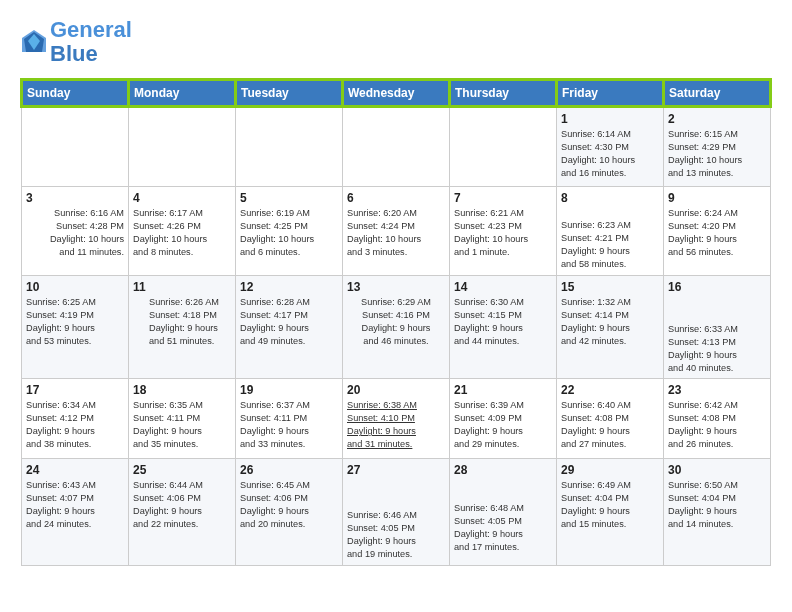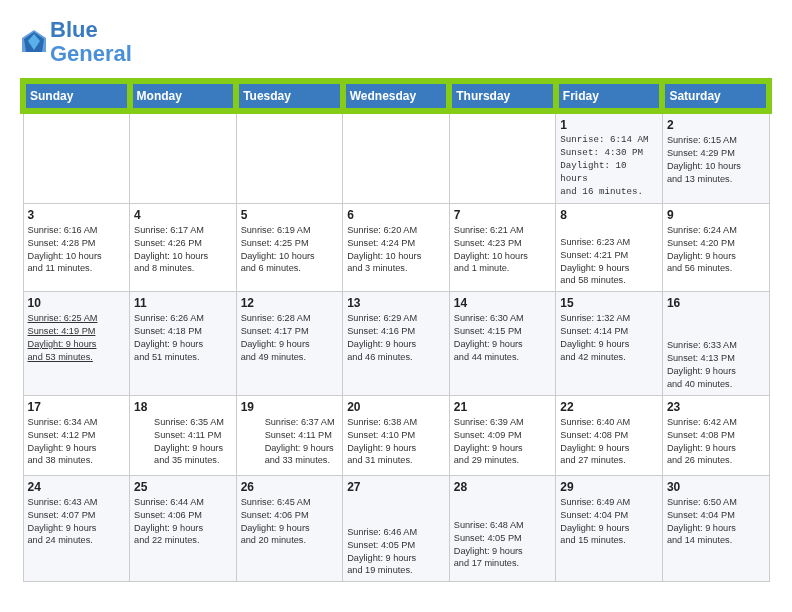--- a/index.html
+++ b/index.html
@@ -55,21 +55,21 @@
       border-collapse: collapse;
       table-layout: fixed;
     }
     thead tr th {
       background: #3a7abf;
       color: #fff;
       font-size: 12px;
       font-weight: bold;
       padding: 5px 4px;
       text-align: left;
-      border: 6px solid #84cc16;
+      border: 3px solid #84cc16;
     }
     tbody tr td {
       border: 1px solid #ccc;
       vertical-align: top;
       padding: 4px 4px;
       font-size: 9.5px;
       color: #333;
       height: 80px;
       background: #fff;
     }
@@ -97,22 +97,22 @@
 
 <div class="page">
   <div class="header">
     <div class="logo">
       <svg class="logo-icon" viewBox="0 0 28 28" xmlns="http://www.w3.org/2000/svg">
         <polygon points="14,2 26,10 26,24 2,24 2,10" fill="#4a90d9" opacity="0.85"></polygon>
         <polygon points="14,4 24,11 22,24 6,24 4,11" fill="#2a6ab0"></polygon>
         <polygon points="14,6 20,13 14,22 8,13" fill="#5ab0e8"></polygon>
       </svg>
       <div class="logo-text">
+        <div><span>General</span></div>
         <div><span style="color:#3a7abf">Blue</span></div>
-        <div><span>General</span></div>
       </div>
     </div>
     <div class="title-block">
       <div class="month-title"></div>
       <div class="location"></div>
     </div>
   </div>
 
   <table>
     <thead>
@@ -128,37 +128,37 @@
     </thead>
     <tbody id="calendar-body">
     <tr>
           <td class="empty"></td>
           <td class="empty"></td>
           <td class="empty"></td>
           <td class="empty"></td>
           <td class="empty"></td>
           <td>
             <span class="day-number">1</span>
-            <div class="day-info" style="white-space: pre-line; font-family: Liberation Mono, monospace;">Sunrise: 6:14 AM
+            <div class="day-info" style="white-space: pre-line;">Sunrise: 6:14 AM
 Sunset: 4:30 PM
 Daylight: 10 hours
 and 16 minutes.</div>
           </td>
           <td>
             <span class="day-number">2</span>
             <div class="day-info" style="white-space: pre-line;">Sunrise: 6:15 AM
 Sunset: 4:29 PM
 Daylight: 10 hours
 and 13 minutes.</div>
           </td>
         </tr>
         <tr>
           <td>
             <span class="day-number">3</span>
-            <div class="day-info" style="white-space: pre-line;">Sunrise: 6:16 AM
+            <div class="day-info" style="white-space: pre-line; text-align: right;">Sunrise: 6:16 AM
 Sunset: 4:28 PM
 Daylight: 10 hours
 and 11 minutes.</div>
           </td>
           <td>
             <span class="day-number">4</span>
             <div class="day-info" style="white-space: pre-line;">Sunrise: 6:17 AM
 Sunset: 4:26 PM
 Daylight: 10 hours
 and 8 minutes.</div>
@@ -195,42 +195,42 @@
             <span class="day-number">9</span>
             <div class="day-info" style="white-space: pre-line;">Sunrise: 6:24 AM
 Sunset: 4:20 PM
 Daylight: 9 hours
 and 56 minutes.</div>
           </td>
         </tr>
         <tr>
           <td>
             <span class="day-number">10</span>
-            <div class="day-info" style="white-space: pre-line; text-decoration: underline;">Sunrise: 6:25 AM
+            <div class="day-info" style="white-space: pre-line;">Sunrise: 6:25 AM
 Sunset: 4:19 PM
 Daylight: 9 hours
 and 53 minutes.</div>
           </td>
           <td>
             <span class="day-number">11</span>
-            <div class="day-info" style="white-space: pre-line;">Sunrise: 6:26 AM
+            <div class="day-info" style="white-space: pre-line; margin-left: 16px;">Sunrise: 6:26 AM
 Sunset: 4:18 PM
 Daylight: 9 hours
 and 51 minutes.</div>
           </td>
           <td>
             <span class="day-number">12</span>
             <div class="day-info" style="white-space: pre-line;">Sunrise: 6:28 AM
 Sunset: 4:17 PM
 Daylight: 9 hours
 and 49 minutes.</div>
           </td>
           <td>
             <span class="day-number">13</span>
-            <div class="day-info" style="white-space: pre-line;">Sunrise: 6:29 AM
+            <div class="day-info" style="white-space: pre-line; text-align: center;">Sunrise: 6:29 AM
 Sunset: 4:16 PM
 Daylight: 9 hours
 and 46 minutes.</div>
           </td>
           <td>
             <span class="day-number">14</span>
             <div class="day-info" style="white-space: pre-line;">Sunrise: 6:30 AM
 Sunset: 4:15 PM
 Daylight: 9 hours
 and 44 minutes.</div>
@@ -253,35 +253,35 @@
         <tr>
           <td>
             <span class="day-number">17</span>
             <div class="day-info" style="white-space: pre-line;">Sunrise: 6:34 AM
 Sunset: 4:12 PM
 Daylight: 9 hours
 and 38 minutes.</div>
           </td>
           <td>
             <span class="day-number">18</span>
-            <div class="day-info" style="white-space: pre-line; margin-left: 20px;">Sunrise: 6:35 AM
+            <div class="day-info" style="white-space: pre-line;">Sunrise: 6:35 AM
 Sunset: 4:11 PM
 Daylight: 9 hours
 and 35 minutes.</div>
           </td>
           <td>
             <span class="day-number">19</span>
-            <div class="day-info" style="white-space: pre-line; margin-left: 24px;">Sunrise: 6:37 AM
+            <div class="day-info" style="white-space: pre-line;">Sunrise: 6:37 AM
 Sunset: 4:11 PM
 Daylight: 9 hours
 and 33 minutes.</div>
           </td>
           <td>
             <span class="day-number">20</span>
-            <div class="day-info" style="white-space: pre-line;">Sunrise: 6:38 AM
+            <div class="day-info" style="white-space: pre-line; text-decoration: underline;">Sunrise: 6:38 AM
 Sunset: 4:10 PM
 Daylight: 9 hours
 and 31 minutes.</div>
           </td>
           <td>
             <span class="day-number">21</span>
             <div class="day-info" style="white-space: pre-line;">Sunrise: 6:39 AM
 Sunset: 4:09 PM
 Daylight: 9 hours
 and 29 minutes.</div>

